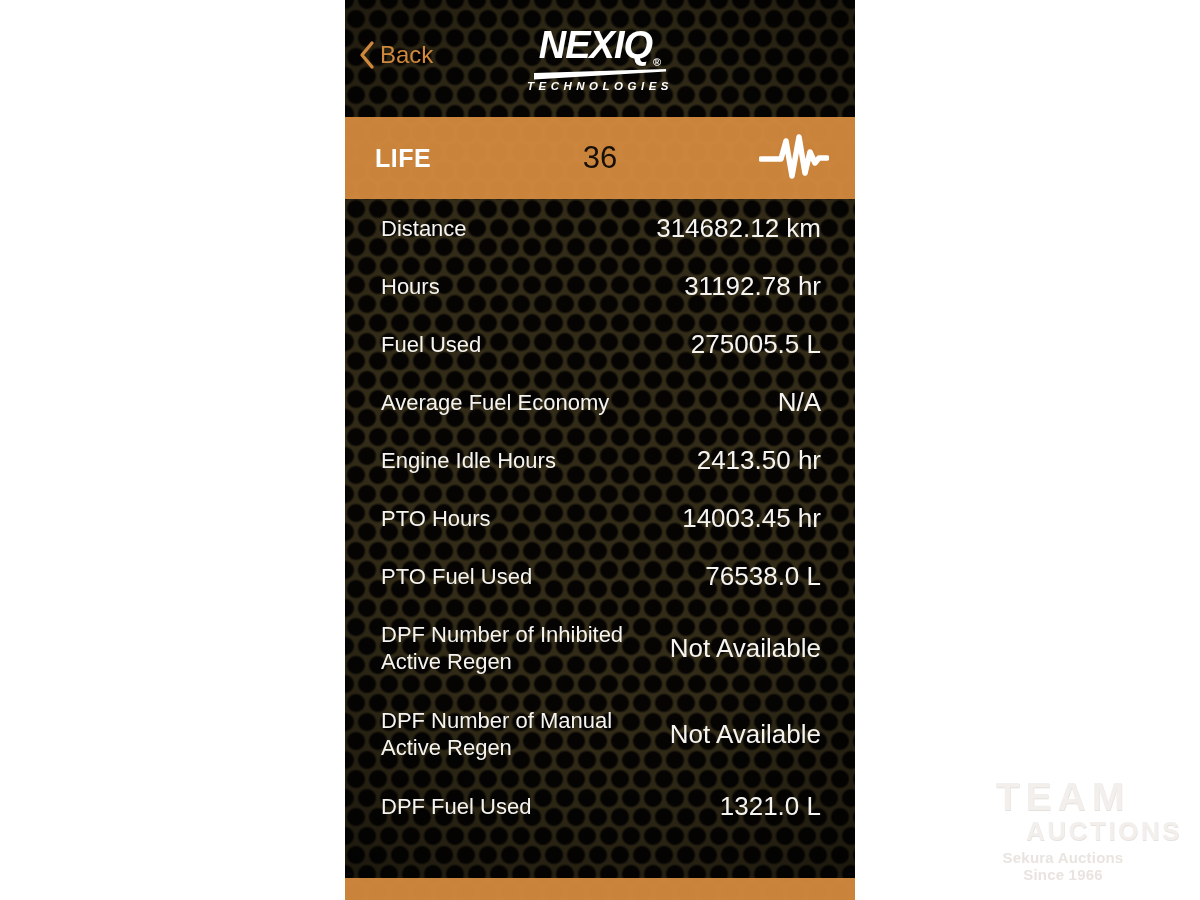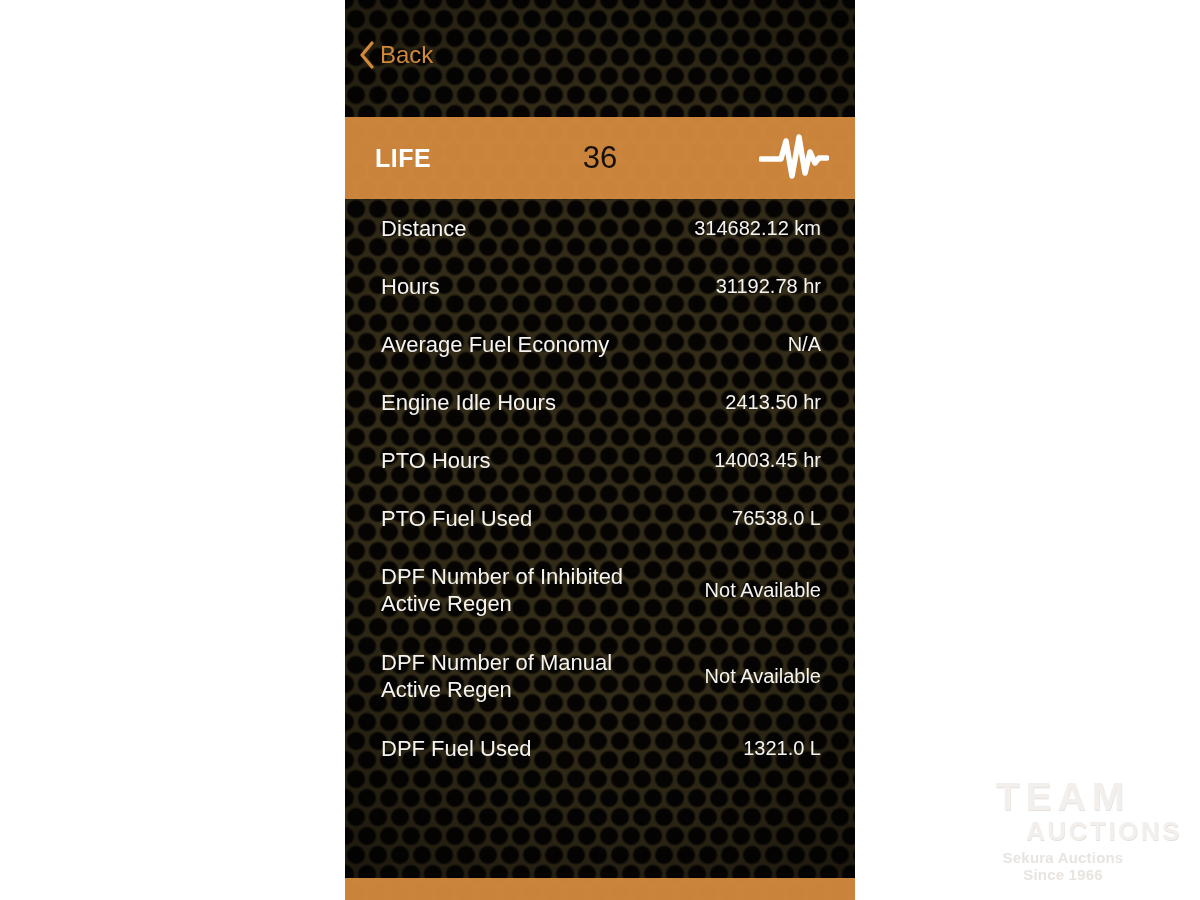--- a/index.html
+++ b/index.html
@@ -59,21 +59,21 @@
   .pulse-icon { display: block; }
 
   
   .stats { flex: 1 1 auto; display: flex; flex-direction: column; }
   .row {
     display: flex; align-items: center; justify-content: space-between;
     padding: 0 34px 0 36px; height: 58px; flex: 0 0 auto;
   }
   .row.two-line { height: 86px; }
   .row-label { font-size: 22px; color: #f6f4f0; line-height: 27px; max-width: 272px; }
-  .row-value { font-size: 20px; color: #f6f4f0; white-space: nowrap; }
+  .row-value { font-size: 26px; color: #f6f4f0; white-space: nowrap; }
 
   
   .bottom-bar { height: 22px; flex: 0 0 auto; background: rgba(212,138,62,0.95); }
 
   
   .watermark {
     position: absolute; left: 982px; top: 777px; width: 162px; text-align: center;
     color: #f2efec; font-weight: bold; user-select: none;
   }
   .wm1 { font-size: 39px; letter-spacing: 6px; line-height: 1.0;
@@ -92,20 +92,29 @@
     <div class="nav">
       <div class="back">
         <span>
           <svg width="17" height="30" viewBox="0 0 17 30">
             <polyline points="14,3 4,15 14,27" fill="none" stroke="#d0883c" stroke-width="3.4" stroke-linecap="round" stroke-linejoin="round"></polyline>
           </svg>
         </span>
         <span class="back-label">Back</span>
       </div>
 
+      <div class="logo">
+        <div class="logo-name"><span>NEXIQ</span><span class="reg">®</span></div>
+        <span>
+          <svg class="logo-swoosh" width="132" height="11" viewBox="0 0 132 11">
+            <polygon points="0,4 132,0 132,2.4 0,10.5" fill="#ffffff"></polygon>
+          </svg>
+        </span>
+        <div class="logo-tech">TECHNOLOGIES</div>
+      </div>
     </div>
 
     <div class="life-bar">
       <span class="life-title">LIFE</span>
       <span class="life-count">36</span>
       <span>
         <svg class="pulse-icon" width="70" height="52" viewBox="0 0 70 52">
           <polyline points="2,27 16,27 22,27 27,9 33,44 40,5 46,41 51,20 56,31 60,26 68,26" fill="none" stroke="#ffffff" stroke-width="5.5" stroke-linecap="round" stroke-linejoin="round"></polyline>
         </svg>
       </span>
@@ -115,20 +124,24 @@
       <div class="row">
         <span class="row-label">Distance</span>
         <span class="row-value">314682.12 km</span>
       </div>
 
       <div class="row">
         <span class="row-label">Hours</span>
         <span class="row-value">31192.78 hr</span>
       </div>
 
+      <div class="row">
+        <span class="row-label">Fuel Used</span>
+        <span class="row-value">275005.5 L</span>
+      </div>
 
       <div class="row">
         <span class="row-label">Average Fuel Economy</span>
         <span class="row-value">N/A</span>
       </div>
 
       <div class="row">
         <span class="row-label">Engine Idle Hours</span>
         <span class="row-value">2413.50 hr</span>
       </div>

